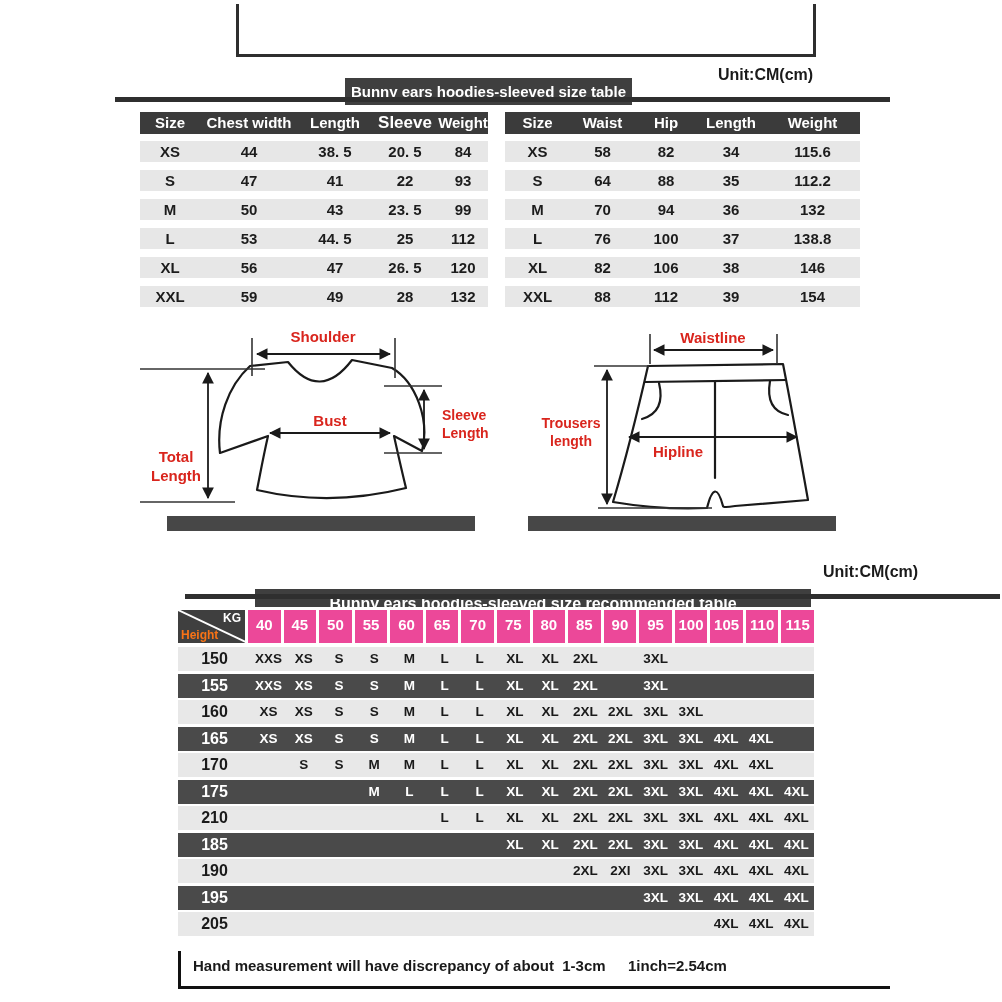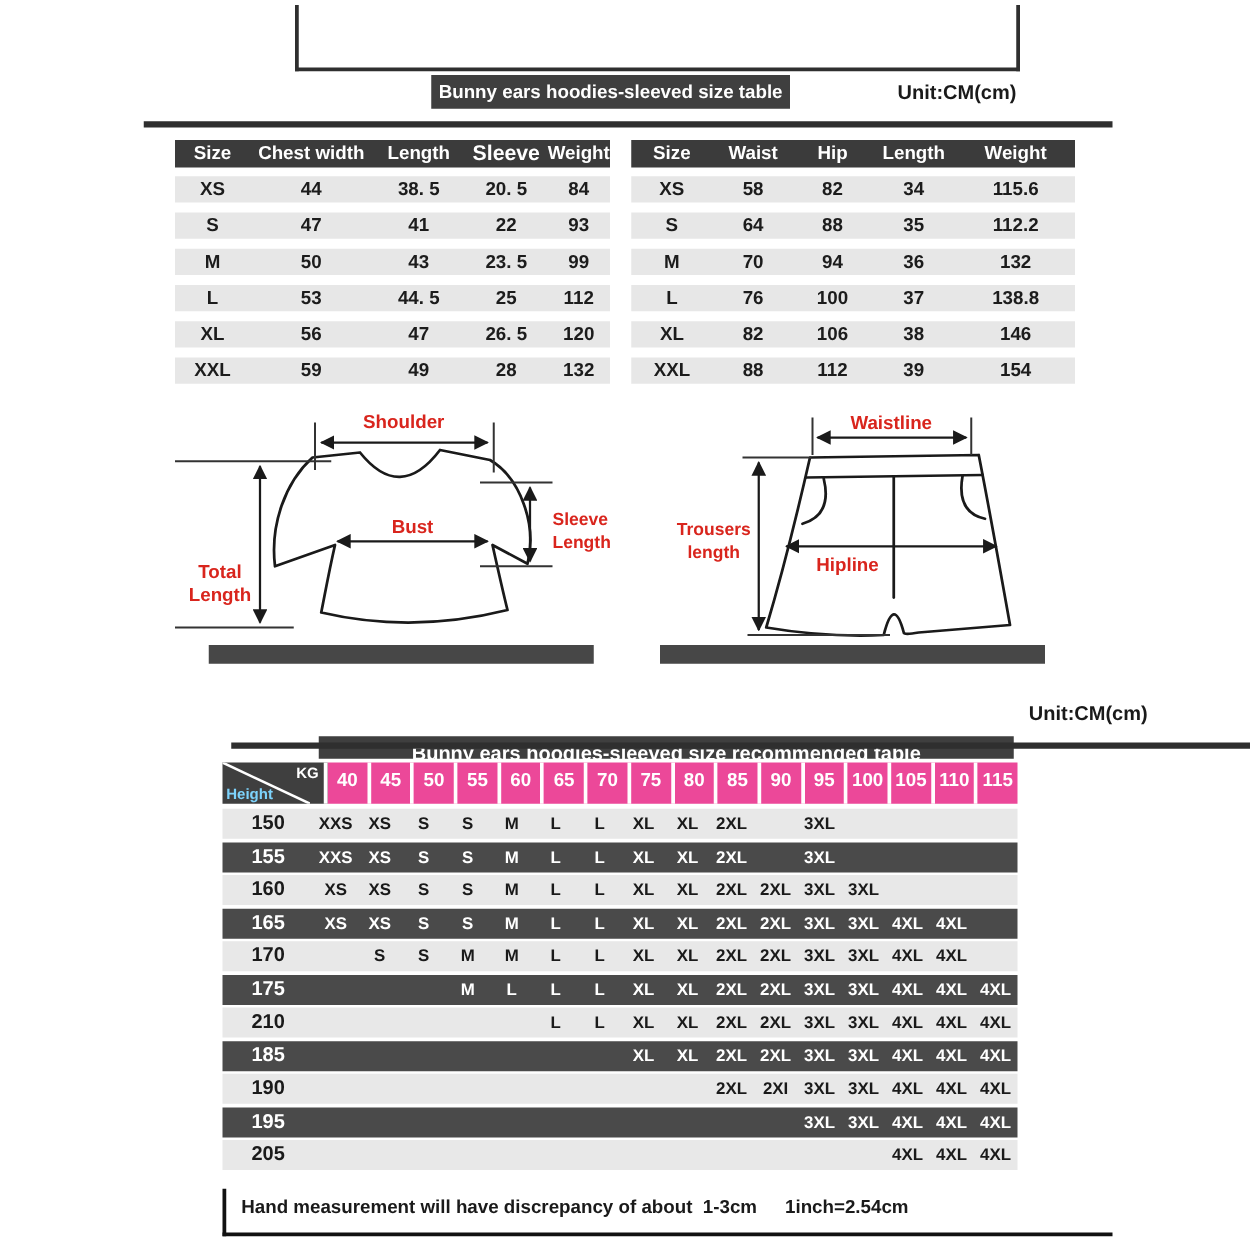--- a/index.html
+++ b/index.html
@@ -13,21 +13,21 @@
   
   #top-note {
     left:236px; top:4px; width:580px; height:53px;
     border:3px solid #2f2f2f; border-top:none;
     text-align:center; font-weight:bold; font-size:19px; line-height:24px; color:#111;
     padding-top:1px;
   }
 
   
   .title-bar { background:#3f3f3f; color:#fff; font-weight:bold; text-align:center; }
-  #title1 { left:345px; top:60px; width:287px; height:27px; font-size:15px; line-height:27px; }
+  #title1 { left:345px; top:78px; width:287px; height:27px; font-size:15px; line-height:27px; }
   #unit1  { left:718px; top:66px; font-size:16px; font-weight:bold; }
   #title2 { left:255px; top:589px; width:556px; height:18px; font-size:16px; line-height:29px; }
   #unit2  { left:823px; top:563px; font-size:16px; font-weight:bold; }
 
   .hr-thick { background:#2f2f2f; }
   #hr1 { left:115px; top:97px;  width:775px; height:5px; }
   #hr2 { left:185px; top:594px; width:815px; height:5px; }
 
   
   .size-table { display:flex; flex-direction:column; }
@@ -48,24 +48,24 @@
   #diagram .thin { fill:none; stroke:#1a1a1a; stroke-width:1.8; }
   #diagram .guide { stroke:#333; stroke-width:1.6; }
 
   .under-bar { background:#474747; height:15px; top:516px; }
   #bar1 { left:167px; width:308px; }
   #bar2 { left:528px; width:308px; }
 
   
   #rec-table { left:178px; top:610px; width:636px; display:flex; flex-direction:column; }
   .rt-head { display:flex; height:33px; margin-bottom:4px; }
-  .rt-corner { width:84px; flex:none; background:#3f3f3f; position:relative;
+  .rt-corner { width:70px; flex:none; background:#3f3f3f; position:relative;
                border-right:3px solid #fff; }
   .rt-corner .kg  { position:absolute; top:1px; right:4px; color:#fff; font-size:12px; font-weight:bold; }
-  .rt-corner .hgt { position:absolute; bottom:1px; left:3px; color:#7dd3fc; font-size:12px; font-weight:bold; }
+  .rt-corner .hgt { position:absolute; bottom:1px; left:3px; color:#f97316; font-size:12px; font-weight:bold; }
   .rt-hcell { flex:1; background:#ec4899; color:#fff; font-weight:bold; font-size:15px;
               text-align:center; line-height:30px; border-right:3px solid #fff; }
   .rt-hcell:last-child { border-right:none; }
   .rt-row { display:flex; height:24px; margin-bottom:2.5px; font-weight:bold; }
   .rt-height { width:73px; flex:none; text-align:center; font-size:16px; line-height:24px; }
   .rt-cell { flex:1; text-align:center; font-size:13.5px; line-height:24px; }
   .rt-light { background:#e8e8e8; color:#1a1a1a; }
   .rt-dark  { background:#4a4a4a; color:#fff; }
 
   

